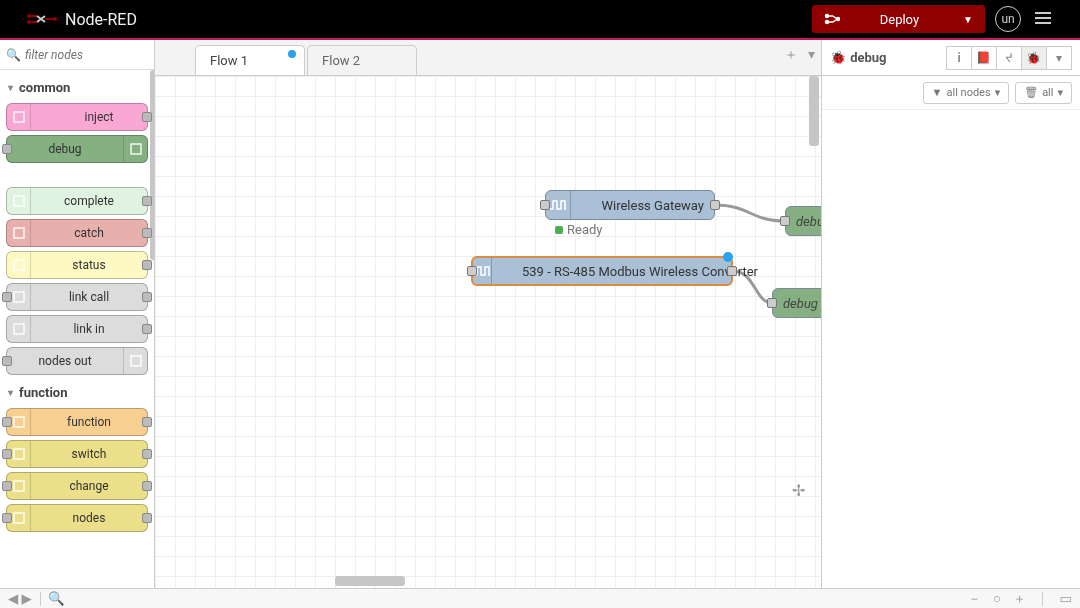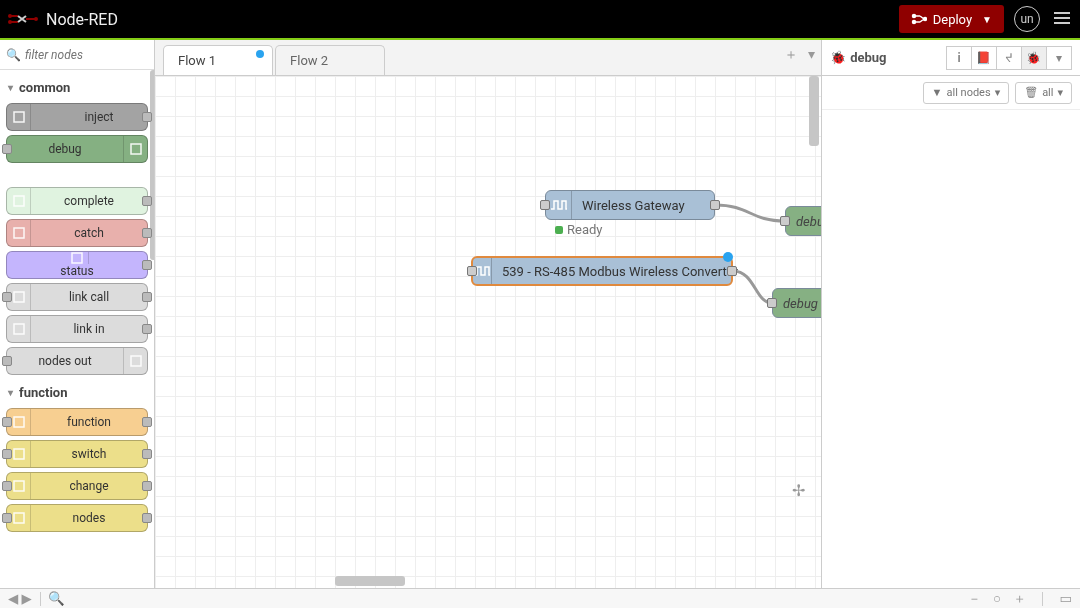--- a/index.html
+++ b/index.html
@@ -1,24 +1,24 @@
 <!DOCTYPE html>
 <html><head>
 <meta charset="utf-8">
 <style>
   * { box-sizing: border-box; margin: 0; padding: 0; font-family: -apple-system, BlinkMacSystemFont, "Segoe UI", Roboto, Helvetica, Arial, sans-serif; }
   body { width: 1080px; height: 608px; overflow: hidden; background: #fff; font-size: 13px; color: #555; }
 
   
-  .header { height: 40px; background: #000; border-bottom: 2px solid #84cc16; display: flex; align-items: center; padding: 0 8px; color: #eee; }
+  .header { height: 40px; background: #000; border-bottom: 2px solid #be185d; display: flex; align-items: center; padding: 0 27px; color: #eee; }
   .logo-icon { width: 30px; height: 14px; margin-right: 8px; display:flex; align-items:center; }
   .logo-icon svg { display:block; }
   .header-title { font-size: 16px; font-weight: 400; color: #eee; flex: 0 0 auto; }
   .header-spacer { flex: 1; }
-  .deploy-btn { display: flex; align-items: center; background: #8f0000; color: #fff; border: none; height: 28px; padding: 0 12px; font-size: 13px; border-radius: 3px; cursor: pointer; margin-right: 10px; }
+  .deploy-btn { display: flex; align-items: center; background: #8f0000; color: #fff; border: none; height: 28px; padding: 0 12px; font-size: 13px; border-radius: 3px; cursor: pointer; margin-right: 10px; gap: 34px; }
   .deploy-btn svg { margin-right: 6px; }
   .deploy-caret { margin-left: 10px; font-size: 10px; }
   .user-badge { width: 26px; height: 26px; border-radius: 50%; border: 1.5px solid #ccc; display: flex; align-items: center; justify-content: center; font-size: 12px; color:#ccc; margin-right: 12px; }
   .menu-icon { width: 20px; cursor: pointer; color:#ccc; }
 
   
   .main { display: flex; height: 548px; }
   .palette { width: 155px; border-right: 1px solid #ccc; display: flex; flex-direction: column; background:#fff; }
   .palette-search { height: 30px; border-bottom: 1px solid #ddd; display: flex; align-items: center; padding: 0 6px; color:#aaa; font-size: 12px; font-style: italic;}
   .palette-search .mag { margin-right: 4px; font-style: normal; color:#999;}
@@ -27,53 +27,53 @@
   .palette-cat { font-size: 13px; font-weight: bold; color: #444; padding: 6px 2px 8px 2px; display:flex; align-items:center; gap:6px;}
   .palette-cat .chev { font-size:10px; color:#888; }
   .palette-node { height: 28px; border-radius: 6px; display:flex; align-items:center; margin-bottom: 4px; font-size: 12px; color:#333; border:1px solid rgba(0,0,0,0.25); position:relative; cursor:grab;}
   .pn-icon { width: 24px; height: 100%; display:flex; align-items:center; justify-content:center; border-right:1px solid rgba(0,0,0,0.15); }
   .pn-icon-r { border-right:none; border-left:1px solid rgba(0,0,0,0.15); }
   .pn-label { flex:1; text-align:center; padding: 0 6px; }
   .pn-port { width:10px; height:10px; background:#bbb; border:1px solid #888; border-radius:2px; position:absolute; top:50%; transform:translateY(-50%);}
   .pn-port.left { left:-5px; }
   .pn-port.right{ right:-5px; }
 
-  .pn-inject   { background:#a3a3a3;gap:20px; }
+  .pn-inject   { background:#f9a8d4;gap:20px; }
   .pn-debug    { background:#85b082; }
   .pn-complete { background:#e0f3e0;margin-top:24px; }
   .pn-catch    { background:#e8b0ac; }
-  .pn-status   { background:#c4b5fd;flex-direction:column; }
+  .pn-status   { background:#fef9c3; }
   .pn-link     { background:#dcdcdc; }
   .pn-comment  { background:#fdfdfd; }
   .pn-function { background:#f7cf91; }
   .pn-switch   { background:#ecdf8a; }
   .pn-change   { background:#ecdf8a; }
   .pn-range    { background:#ecdf8a; }
   .scrollthumb { position:absolute; right:-6px; top:0; width:10px; height:190px; background:#c6c6c6; border-radius:3px;}
 
   
   .workspace { flex:1; display:flex; flex-direction:column; border-right:1px solid #ccc; min-width:0;}
   .tabs { height: 36px; display:flex; align-items:flex-end; border-bottom:1px solid #ccc; background:#f3f3f3; padding-left:8px; position:relative;}
   .tab { height: 30px; padding: 0 56px 0 14px; display:flex; align-items:center; font-size:13px; color:#666; background:#f3f3f3; border:1px solid #ccc; border-bottom:none; border-top-left-radius:5px; border-top-right-radius:5px; margin-right:2px; position:relative; cursor:pointer;}
-  .tab.active { background:#fff; color:#444; }
+  .tab.active { background:#fff; color:#444;margin-left:32px; }
   .tab .dot { position:absolute; top:4px; right:8px; width:8px; height:8px; border-radius:50%; background:#2aa3ef; }
   .tabs-actions { position:absolute; right:6px; top:6px; display:flex; gap:10px; color:#999; font-size:14px;}
 
   .canvas-wrap { flex:1; position:relative; overflow:hidden; }
   .canvas { position:absolute; inset:0; background:#fff;
     background-image: linear-gradient(#eee 1px, transparent 1px), linear-gradient(90deg, #eee 1px, transparent 1px);
     background-size: 20px 20px;
   }
   .canvas-scroll-v { position:absolute; top:0; right:0; width:14px; height:100%; }
   .canvas-scroll-v .bar { position:absolute; top:0; left:2px; right:2px; height:70px; background:#c6c6c6; border-radius:3px;}
   .canvas-scroll-h { position:absolute; left:0; bottom:0; height:14px; right:14px; }
   .canvas-scroll-h .bar { position:absolute; left:180px; top:2px; bottom:2px; width:70px; background:#c6c6c6; border-radius:3px;}
 
   
-  .fnode { position:absolute; height:30px; border-radius:6px; border:1px solid #7a8a9a; display:flex; align-items:center; font-size:13px; color:#333; }
+  .fnode { position:absolute; height:30px; border-radius:6px; border:1px solid #7a8a9a; display:flex; align-items:center; font-size:13px; color:#333;gap:20px; }
   .fnode .ficon { width:26px; height:100%; display:flex; align-items:center; justify-content:center; border-right:1px solid rgba(0,0,0,0.2); }
   .fnode .flabel { padding: 0 10px; white-space:nowrap; }
   .fport { width:10px; height:10px; background:#ccc; border:1px solid #777; border-radius:2px; position:absolute; top:50%; transform:translateY(-50%);}
   .fport.l{left:-6px;} .fport.r{right:-6px;}
   .blue-dot { position:absolute; width:10px; height:10px; border-radius:50%; background:#2aa3ef; }
 
   .gateway { left:390px; top:114px; width:170px; background:#a9c0d6; }
   .gateway-status { position:absolute; left:400px; top:146px; display:flex; align-items:center; gap:4px; font-size:13px; color:#777;}
   .gateway-status .s-dot{ width:8px;height:8px;border-radius:2px;background:#4caf50;}
 

